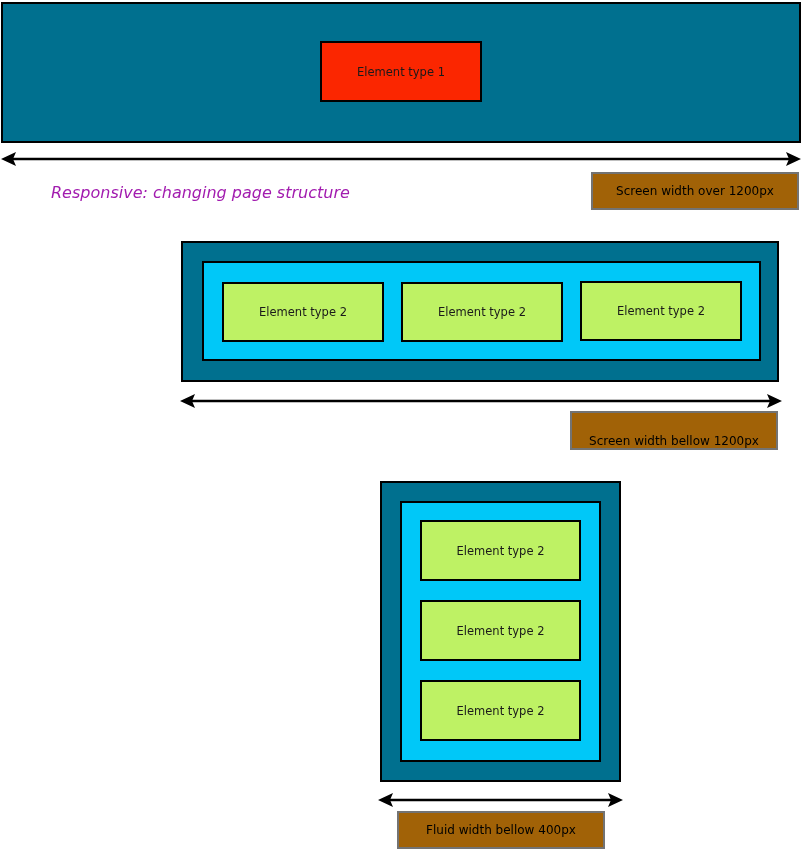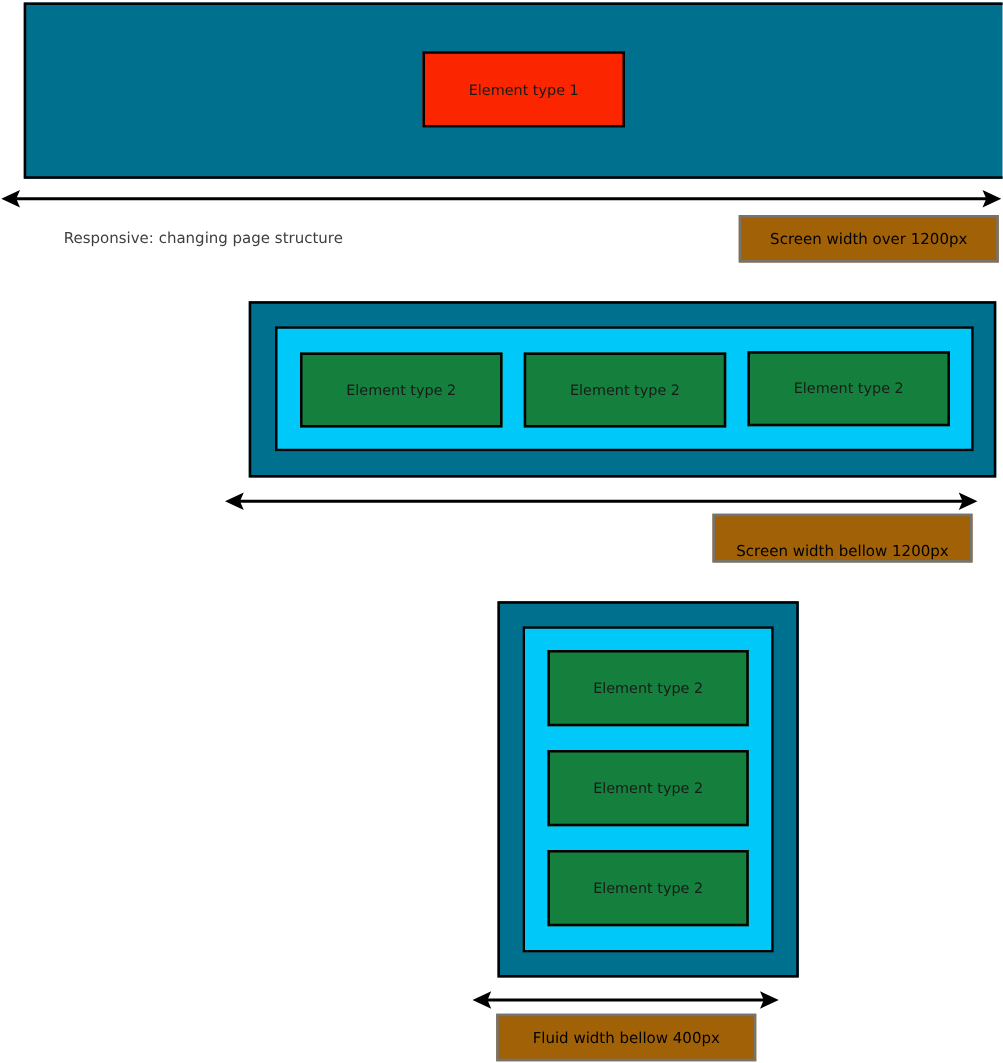--- a/index.html
+++ b/index.html
@@ -19,26 +19,25 @@
     left: 0; top: 0;
     width: 802px;
     height: 850px;
   }
 
   
   .box {
     position: absolute;
     box-sizing: border-box;
     border: 2px solid #000000;
-    margin-left: 18px;
   }
   .teal   { background: #00708F; }
   .cyan   { background: #00C8F8; }
   .red    { background: #FB2600; }
-  .orange { background: #15803d; }
+  .orange { background: #bef264; }
 
   .el-label {
     position: absolute;
     left: 0; right: 0;
     top: 50%;
     transform: translateY(-50%);
     text-align: center;
     font-size: 11.5px;
     color: #1a1a1a;
     line-height: 1.1;
@@ -58,23 +57,24 @@
   }
   .caption-box span {
     font-size: 12px;
     color: #000000;
     white-space: nowrap;
   }
 
   
   .note {
     position: absolute;
-    font-size: 12px;
-    color: #404040;
+    font-size: 16px;
+    color: #a21caf;
     white-space: nowrap;
+    font-style: italic;
   }
 
   
   .arrow {
     position: absolute;
     height: 18px;
   }
   .arrow svg { display: block; }
 </style>
 </head>

